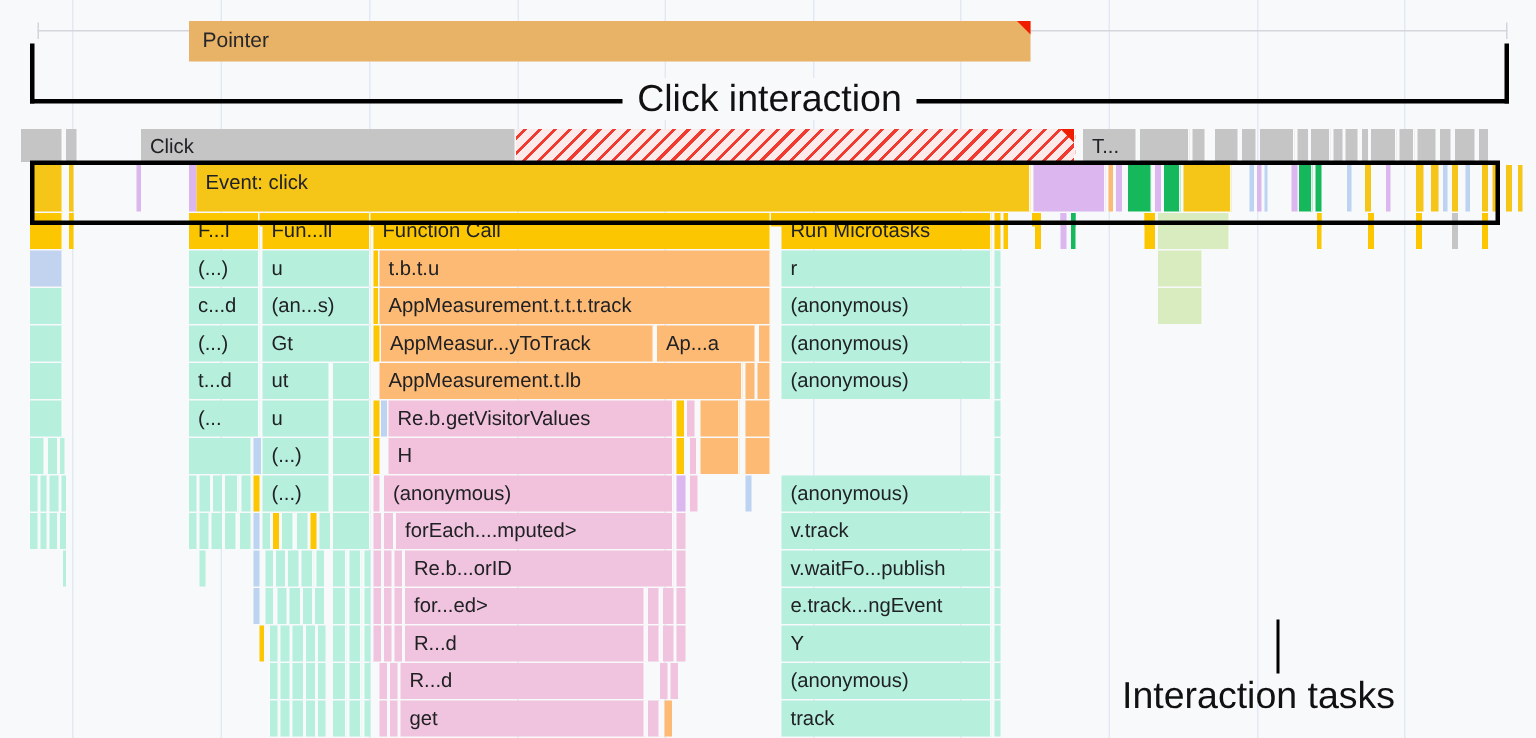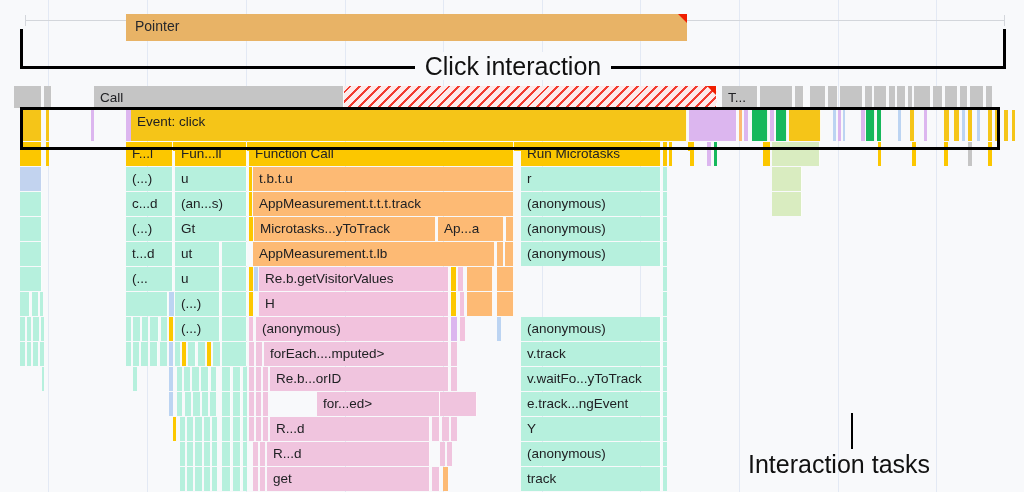--- a/index.html
+++ b/index.html
@@ -202,21 +202,21 @@
     <div class="brk"></div>
     <div id="click-label">
       <span>Click interaction</span>
     </div>
   </div>
 
   <div id="flame">
       <div class="blk c-task" style="left: 14px; top: 0px; width: 28px; height: 22px;"></div>
       <div class="blk c-task" style="left: 44px; top: 0px; width: 8px; height: 22px;"></div>
       <div class="blk c-task" style="left: 94px; top: 0px; width: 250px; height: 22px;">
-        <span class="lbl">Call</span>
+        <span class="lbl">Click</span>
       </div>
       <div class="blk hatch" style="left: 344px; top: 0px; width: 373px; height: 22px;">
         <span class="warn-tri"></span>
       </div>
       <div class="blk c-task" style="left: 722px; top: 0px; width: 36px; height: 22px;">
         <span class="lbl">T...</span>
       </div>
       <div class="blk c-task" style="left: 760px; top: 0px; width: 33px; height: 22px;"></div>
       <div class="blk c-task" style="left: 795px; top: 0px; width: 9px; height: 22px;"></div>
       <div class="blk c-task" style="left: 810px; top: 0px; width: 16px; height: 22px;"></div>
@@ -340,21 +340,21 @@
       <div class="blk c-palegrn" style="left: 772px; top: 106px; width: 30px; height: 24px;"></div>
       <div class="blk c-mint" style="left: 20px; top: 131px; width: 22px; height: 24px;"></div>
       <div class="blk c-mint" style="left: 126px; top: 131px; width: 47px; height: 24px;">
         <span class="lbl">(...)</span>
       </div>
       <div class="blk c-mint" style="left: 175px; top: 131px; width: 72px; height: 24px;">
         <span class="lbl">Gt</span>
       </div>
       <div class="blk c-yellow2 sliver" style="left: 249px; top: 131px; width: 4px; height: 24px;"></div>
       <div class="blk c-lav" style="left: 254px; top: 131px; width: 182px; height: 24px;">
-        <span class="lbl">Microtasks...yToTrack</span>
+        <span class="lbl">AppMeasur...yToTrack</span>
       </div>
       <div class="blk c-lav" style="left: 438px; top: 131px; width: 66px; height: 24px;">
         <span class="lbl">Ap...a</span>
       </div>
       <div class="blk c-lav" style="left: 506px; top: 131px; width: 8px; height: 24px;"></div>
       <div class="blk c-mint" style="left: 521px; top: 131px; width: 140px; height: 24px;">
         <span class="lbl">(anonymous)</span>
       </div>
       <div class="blk c-mint sliver" style="left: 663px; top: 131px; width: 4px; height: 24px;"></div>
       <div class="blk c-mint" style="left: 20px; top: 156px; width: 22px; height: 24px;"></div>
@@ -474,36 +474,36 @@
       <div class="blk c-mint" style="left: 233px; top: 281px; width: 8px; height: 24px;"></div>
       <div class="blk c-mint sliver" style="left: 243px; top: 281px; width: 4px; height: 24px;"></div>
       <div class="blk c-pink2 sliver" style="left: 249px; top: 281px; width: 5px; height: 24px;"></div>
       <div class="blk c-pink2 sliver" style="left: 256px; top: 281px; width: 5px; height: 24px;"></div>
       <div class="blk c-pink2 sliver" style="left: 263px; top: 281px; width: 5px; height: 24px;"></div>
       <div class="blk c-pink2" style="left: 270px; top: 281px; width: 179px; height: 24px;">
         <span class="lbl">Re.b...orID</span>
       </div>
       <div class="blk c-pink2 sliver" style="left: 451px; top: 281px; width: 6px; height: 24px;"></div>
       <div class="blk c-mint" style="left: 521px; top: 281px; width: 140px; height: 24px;">
-        <span class="lbl">v.waitFo...yToTrack</span>
+        <span class="lbl">v.waitFo...publish</span>
       </div>
       <div class="blk c-mint sliver" style="left: 663px; top: 281px; width: 4px; height: 24px;"></div>
       <div class="blk c-sky sliver" style="left: 169px; top: 306px; width: 4px; height: 24px;"></div>
       <div class="blk c-mint sliver" style="left: 177px; top: 306px; width: 5px; height: 24px;"></div>
       <div class="blk c-mint sliver" style="left: 185px; top: 306px; width: 6px; height: 24px;"></div>
       <div class="blk c-mint sliver" style="left: 193px; top: 306px; width: 7px; height: 24px;"></div>
       <div class="blk c-mint sliver" style="left: 202px; top: 306px; width: 6px; height: 24px;"></div>
       <div class="blk c-mint sliver" style="left: 210px; top: 306px; width: 6px; height: 24px;"></div>
       <div class="blk c-mint" style="left: 222px; top: 306px; width: 9px; height: 24px;"></div>
       <div class="blk c-mint" style="left: 233px; top: 306px; width: 8px; height: 24px;"></div>
       <div class="blk c-mint sliver" style="left: 243px; top: 306px; width: 4px; height: 24px;"></div>
       <div class="blk c-pink2 sliver" style="left: 249px; top: 306px; width: 5px; height: 24px;"></div>
       <div class="blk c-pink2 sliver" style="left: 256px; top: 306px; width: 5px; height: 24px;"></div>
       <div class="blk c-pink2 sliver" style="left: 263px; top: 306px; width: 5px; height: 24px;"></div>
-      <div class="blk c-pink2" style="left: 270px; top: 306px; width: 160px; height: 24px; margin-left: 47px;">
+      <div class="blk c-pink2" style="left: 270px; top: 306px; width: 160px; height: 24px;">
         <span class="lbl">for...ed&gt;</span>
       </div>
       <div class="blk c-pink2" style="left: 432px; top: 306px; width: 8px; height: 24px;"></div>
       <div class="blk c-pink2 sliver" style="left: 442px; top: 306px; width: 7px; height: 24px;"></div>
       <div class="blk c-pink2 sliver" style="left: 451px; top: 306px; width: 6px; height: 24px;"></div>
       <div class="blk c-mint" style="left: 521px; top: 306px; width: 140px; height: 24px;">
         <span class="lbl">e.track...ngEvent</span>
       </div>
       <div class="blk c-mint sliver" style="left: 663px; top: 306px; width: 4px; height: 24px;"></div>
       <div class="blk c-yellow2 sliver" style="left: 173px; top: 331px; width: 3px; height: 24px;"></div>

